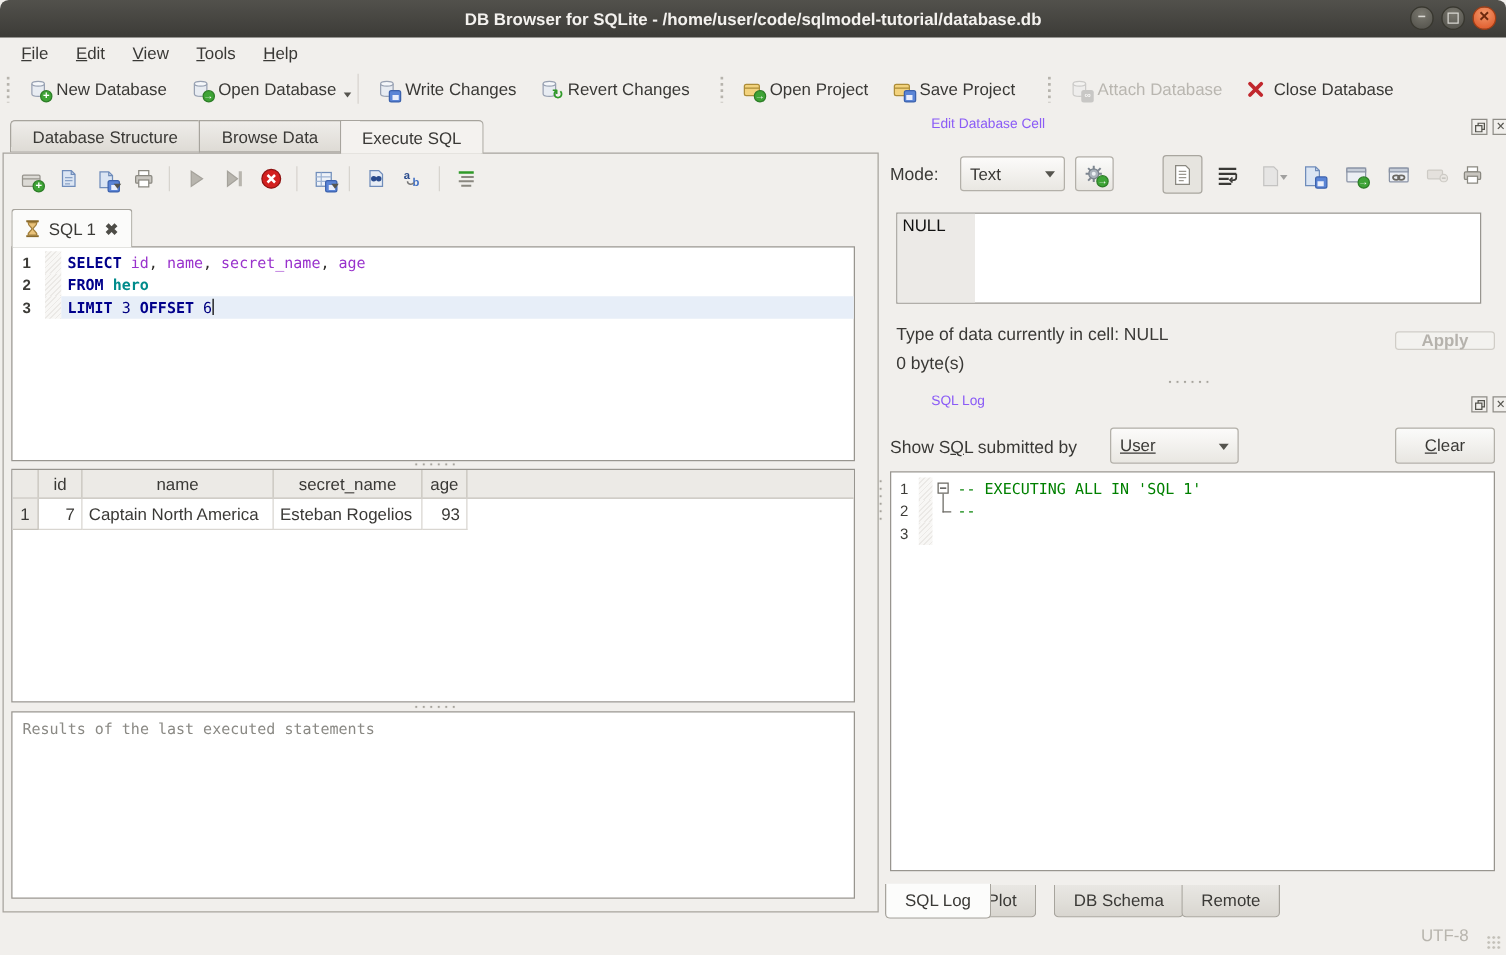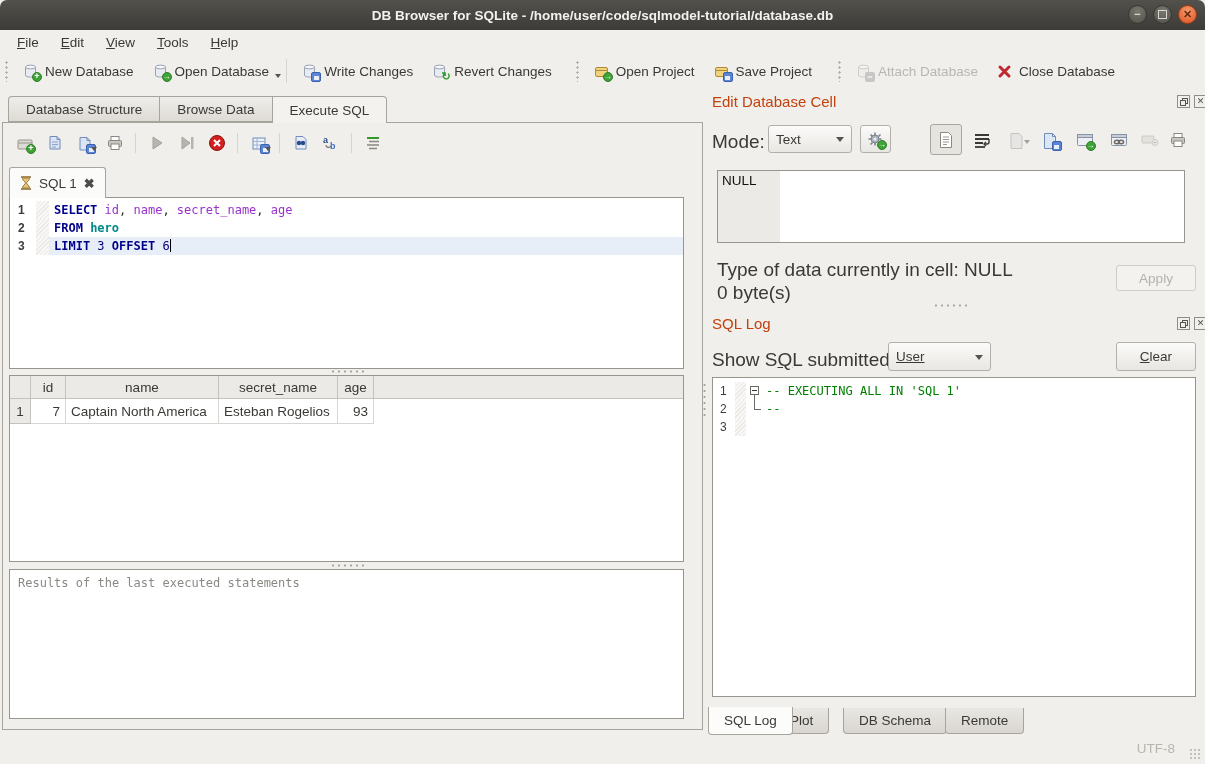--- a/index.html
+++ b/index.html
@@ -102,39 +102,39 @@
     border-right:1px solid #d9d6d1;border-bottom:1px solid #d9d6d1;height:100%;}
   .rowhdr{background:#eceae6;justify-content:center;border-right:1px solid #c5c2bb;
     border-bottom:1px solid #c5c2bb;padding:0;}
   .c0{width:21px;}.c1{width:35px;}.c2{width:153px;}.c3{width:119px;}.c4{width:36px;}
   .right{justify-content:flex-end;}
   
   .msgbox{position:absolute;left:6px;top:446px;width:675px;height:150px;box-sizing:border-box;
     background:#fff;border:1px solid #98958f;color:#8a8984;
     font-family:"DejaVu Sans Mono",monospace;font-size:12px;padding:6px 8px;}
   
-  .dock-title{position:absolute;font-size:15px;color:#c2410c;}
+  .dock-title{position:absolute;font-size:11px;color:#8b5cf6;margin-left:33px;}
   .dock-btns{position:absolute;display:flex;gap:4px;}
   .dbtn{width:13px;height:13px;box-sizing:border-box;border:1px solid #8f8d87;background:#f1efec;
     display:flex;align-items:center;justify-content:center;color:#55544e;font-size:9px;line-height:1;}
   .combo{position:absolute;display:flex;align-items:center;box-sizing:border-box;
     padding:0 7px;background:linear-gradient(#fcfbfa,#e9e7e2);
     border:1px solid #b3b0a9;border-radius:3px;text-align:right;}
   .combo-arrow{margin-left:auto;width:0;height:0;border:4px solid transparent;
     border-top:5px solid #55544e;margin-top:5px;}
   .pushbtn{position:absolute;box-sizing:border-box;display:flex;align-items:center;justify-content:center;
     background:linear-gradient(#fbfbfa,#e8e6e1);border:1px solid #b3b0a9;border-radius:3px;}
   .pushbtn.disabled{background:#f3f2ef;border-color:#d0cdc7;color:#b5b2ac;}
   .cicon{position:absolute;top:128px;width:24px;height:24px;display:flex;align-items:center;justify-content:center;}
   .cicon.pressed{top:124px;width:32px;height:31px;border:1px solid #a9a69f;border-radius:3px;
     background:#e6e4df;box-sizing:border-box;}
   .cellbox{position:absolute;left:717px;top:170px;width:468px;height:73px;box-sizing:border-box;
     border:1px solid #98958f;background:#fff;display:flex;}
   .cell-gutter{width:62px;background:#eceae7;padding:2px 0 0 4px;box-sizing:border-box;color:#111;}
-  .plaintext{position:absolute;font-size:19px;color:#3a3936;}
+  .plaintext{position:absolute;font-size:14px;color:#3a3936;}
   
   .logbox{position:absolute;left:712px;top:377px;width:484px;height:320px;box-sizing:border-box;
     background:#fff;border:1px solid #98958f;
     font-family:"DejaVu Sans Mono",monospace;font-size:12px;padding-top:4px;}
   .log-line{display:flex;height:18px;line-height:18px;}
   .log-num{width:22px;padding-left:7px;box-sizing:border-box;flex:none;
     font-family:"Liberation Sans",sans-serif;font-size:12px;color:#3d3c38;}
   .log-hatch{width:11px;flex:none;
     background:repeating-linear-gradient(135deg,#ebe9e6 0 1px,#f8f7f5 1px 3px);}
   .log-fold{width:18px;flex:none;position:relative;}
@@ -560,21 +560,21 @@
       </svg>
   </span>
 </div>
 
 <div class="cellbox">
   <div class="cell-gutter">NULL</div>
 </div>
 
 <div class="plaintext" style="left:717px;top:259px;text-align:right;">Type of data currently in cell: NULL</div>
 <div class="plaintext" style="left:717px;top:282px;">0 byte(s)</div>
-<div class="pushbtn disabled" style="left:1116px;top:265px;width:80px;height:26px;">
+<div class="pushbtn disabled" style="left:1116px;top:265px;width:80px;height:15px;font-weight:bold;">
   <span>Apply</span>
 </div>
 
 <div class="hsplit" style="left:920px;top:303px;width:60px;">
     <div class="hdots"></div>
   </div>
 
 <div class="dock-title" style="left:712px;top:315px;">SQL Log</div>
 <div class="dock-btns" style="left:1177px;top:317px;">
   <div class="dbtn">

